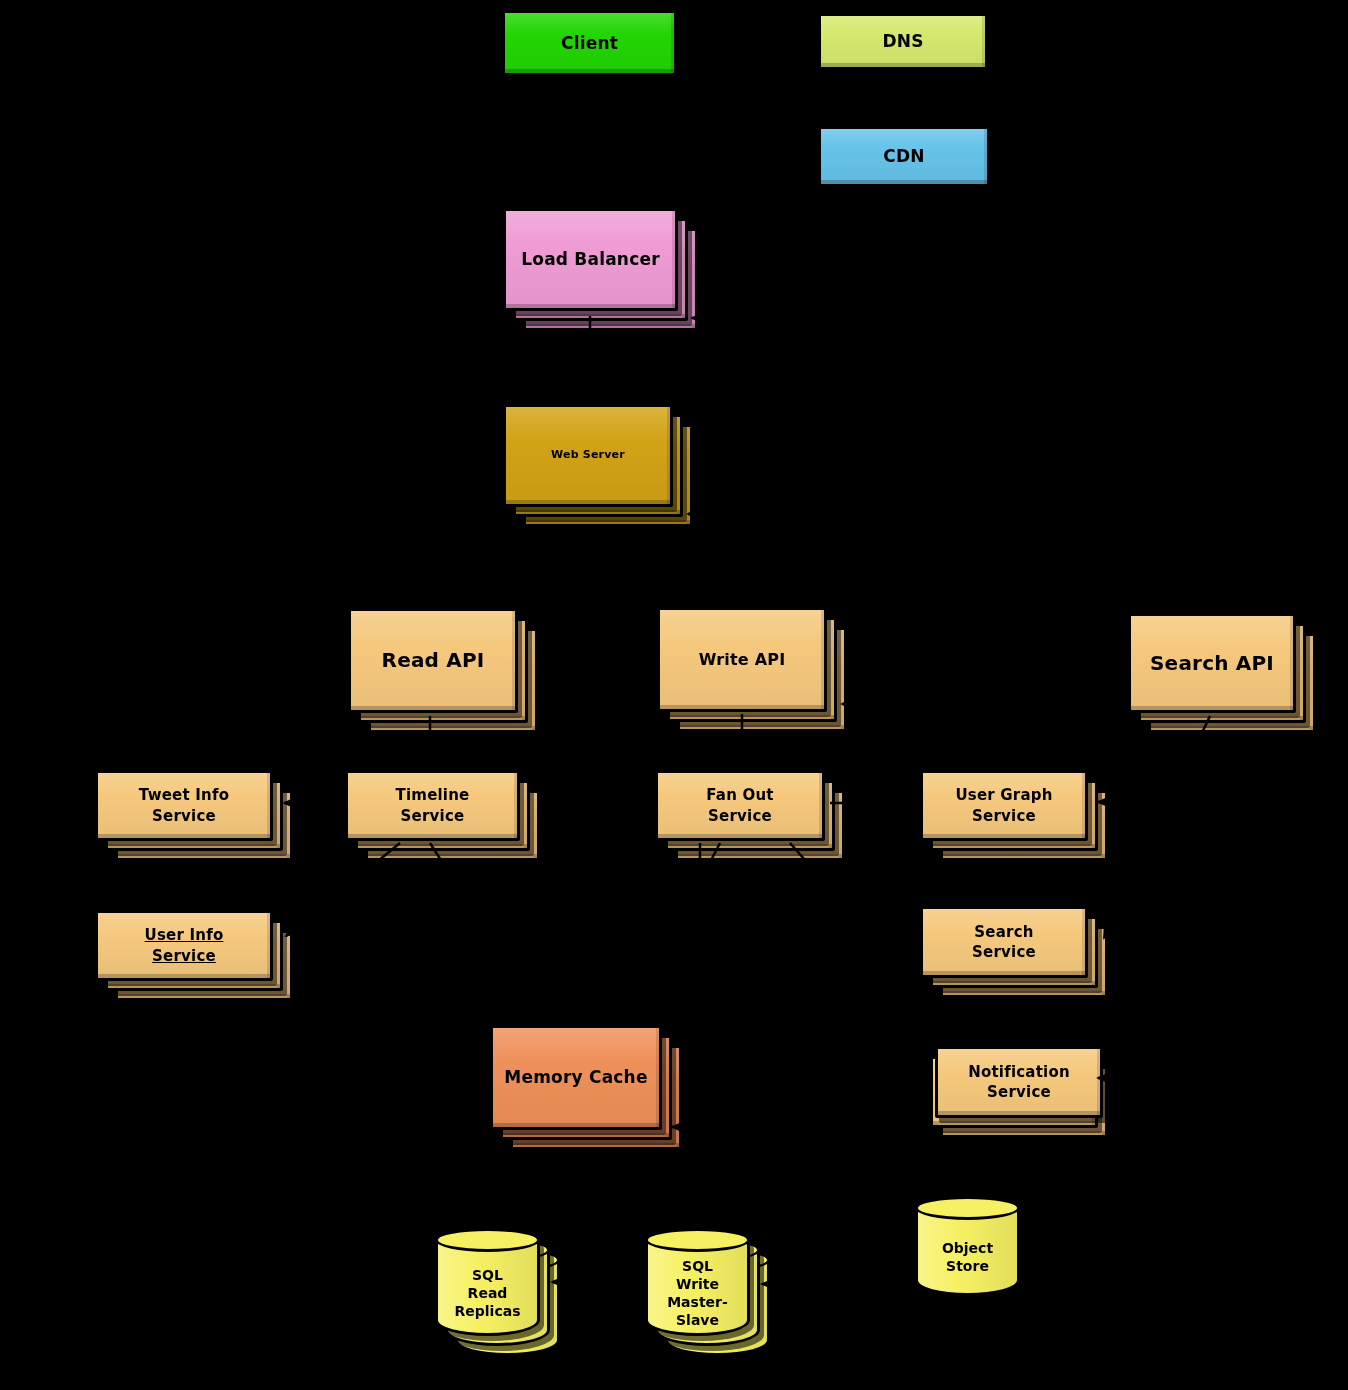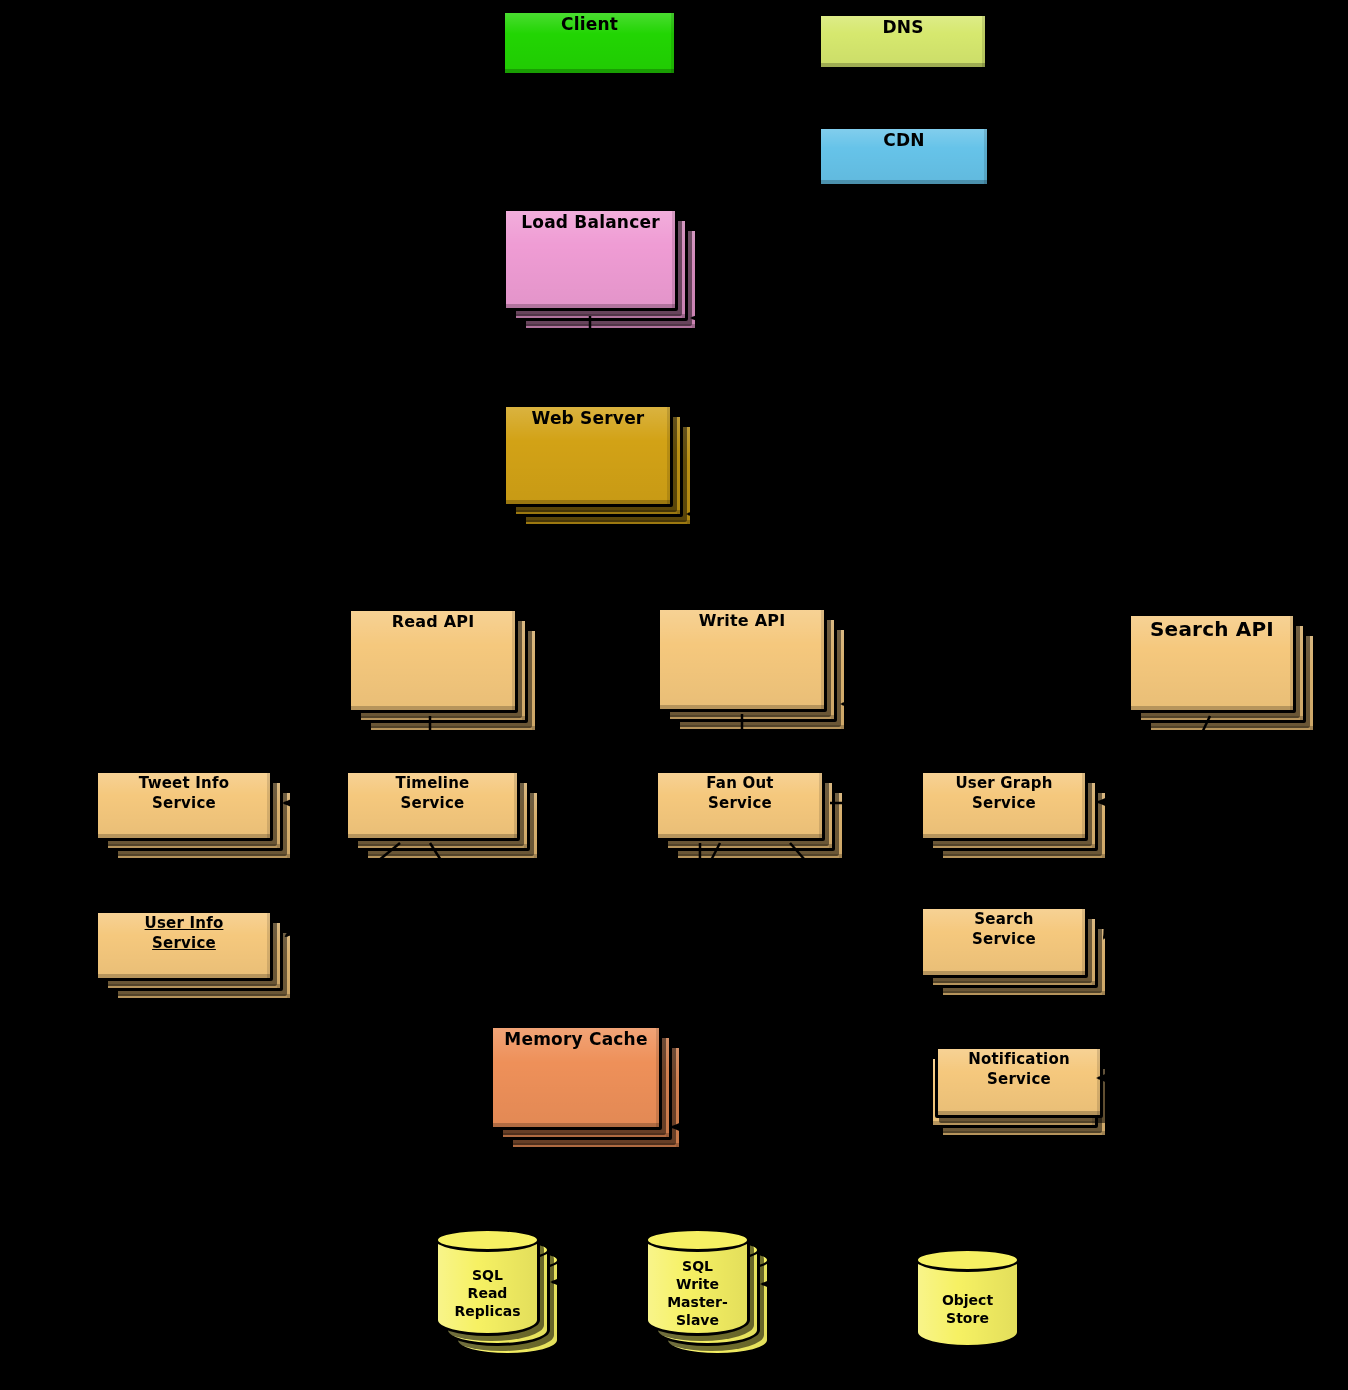--- a/index.html
+++ b/index.html
@@ -12,21 +12,21 @@
   #diagram{
     position:absolute;left:0;top:0;width:1348px;height:1390px;
   }
   .box{
     position:absolute;
     border:3px solid #000;
     border-radius:2px;
     background:var(--fill,#f5c87d);
     background-image:linear-gradient(to bottom, rgba(255,255,255,0.18), rgba(255,255,255,0) 35%, rgba(0,0,0,0.05));
     box-shadow: inset 0 -4px 0 rgba(0,0,0,0.22), inset -3px 0 0 rgba(0,0,0,0.12), 4px 5px 0 rgba(0,0,0,0.55);
-    display:flex;justify-content:center;
+    display:flex;align-items:center;justify-content:center;
     box-sizing:border-box;
   }
   .box-label{
     width:100%;
     text-align:center;
     font-weight:bold;
     font-size:15px;
     line-height:1.35;
     color:#000;
     white-space:pre-line;
@@ -81,26 +81,26 @@
       <div class="box-label" style="font-size: 17px;">CDN</div>
     </div>
     <div class="box" style="left: 523px; top: 228px; width: 175px; height: 103px; --fill: #ef9cd4;"></div>
     <div class="box" style="left: 513px; top: 218px; width: 175px; height: 103px; --fill: #ef9cd4;"></div>
     <div class="box" style="left: 503px; top: 208px; width: 175px; height: 103px; --fill: #ef9cd4;">
       <div class="box-label" style="font-size: 17px;">Load Balancer</div>
     </div>
     <div class="box" style="left: 523px; top: 424px; width: 170px; height: 103px; --fill: #d2a216;"></div>
     <div class="box" style="left: 513px; top: 414px; width: 170px; height: 103px; --fill: #d2a216;"></div>
     <div class="box" style="left: 503px; top: 404px; width: 170px; height: 103px; --fill: #d2a216;">
-      <div class="box-label" style="font-size: 17px;">Web Server</div>
+      <div class="box-label" style="font-size: 11px;">Web Server</div>
     </div>
     <div class="box" style="left: 368px; top: 628px; width: 170px; height: 105px; --fill: #f5c87d;"></div>
     <div class="box" style="left: 358px; top: 618px; width: 170px; height: 105px; --fill: #f5c87d;"></div>
     <div class="box" style="left: 348px; top: 608px; width: 170px; height: 105px; --fill: #f5c87d;">
-      <div class="box-label" style="font-size: 16px;">Read API</div>
+      <div class="box-label" style="font-size: 20px;">Read API</div>
     </div>
     <div class="box" style="left: 677px; top: 627px; width: 170px; height: 105px; --fill: #f5c87d;"></div>
     <div class="box" style="left: 667px; top: 617px; width: 170px; height: 105px; --fill: #f5c87d;"></div>
     <div class="box" style="left: 657px; top: 607px; width: 170px; height: 105px; --fill: #f5c87d;">
       <div class="box-label" style="font-size: 16px;">Write API</div>
     </div>
     <div class="box" style="left: 1148px; top: 633px; width: 168px; height: 100px; --fill: #f5c87d;"></div>
     <div class="box" style="left: 1138px; top: 623px; width: 168px; height: 100px; --fill: #f5c87d;"></div>
     <div class="box" style="left: 1128px; top: 613px; width: 168px; height: 100px; --fill: #f5c87d;">
       <div class="box-label" style="font-size: 20px;">Search API</div>
@@ -176,21 +176,21 @@
       <div class="cyl-top"></div>
     </div>
     <div class="cylinder" style="left: 645px; top: 1228px; width: 105px; height: 108px; --fill: #f6f163;">
       <div class="cyl-body"></div>
       <div class="cyl-top"></div>
       <div class="cyl-label" style="font-size: 14px;">SQL
 Write
 Master-
 Slave</div>
     </div>
-    <div class="cylinder" style="left: 915px; top: 1248px; width: 105px; height: 100px; --fill: #f6f163;">
+    <div class="cylinder" style="left: 915px; top: 1196px; width: 105px; height: 100px; --fill: #f6f163;">
       <div class="cyl-body"></div>
       <div class="cyl-top"></div>
       <div class="cyl-label" style="font-size: 14px;">Object
 Store</div>
     </div>
   </div>
 
 <svg id="edge-layer" width="1348" height="1390" viewBox="0 0 1348 1390">
   <defs>
     <marker id="arrowhead" markerWidth="14" markerHeight="12" refX="12" refY="6" orient="auto" markerUnits="userSpaceOnUse">

